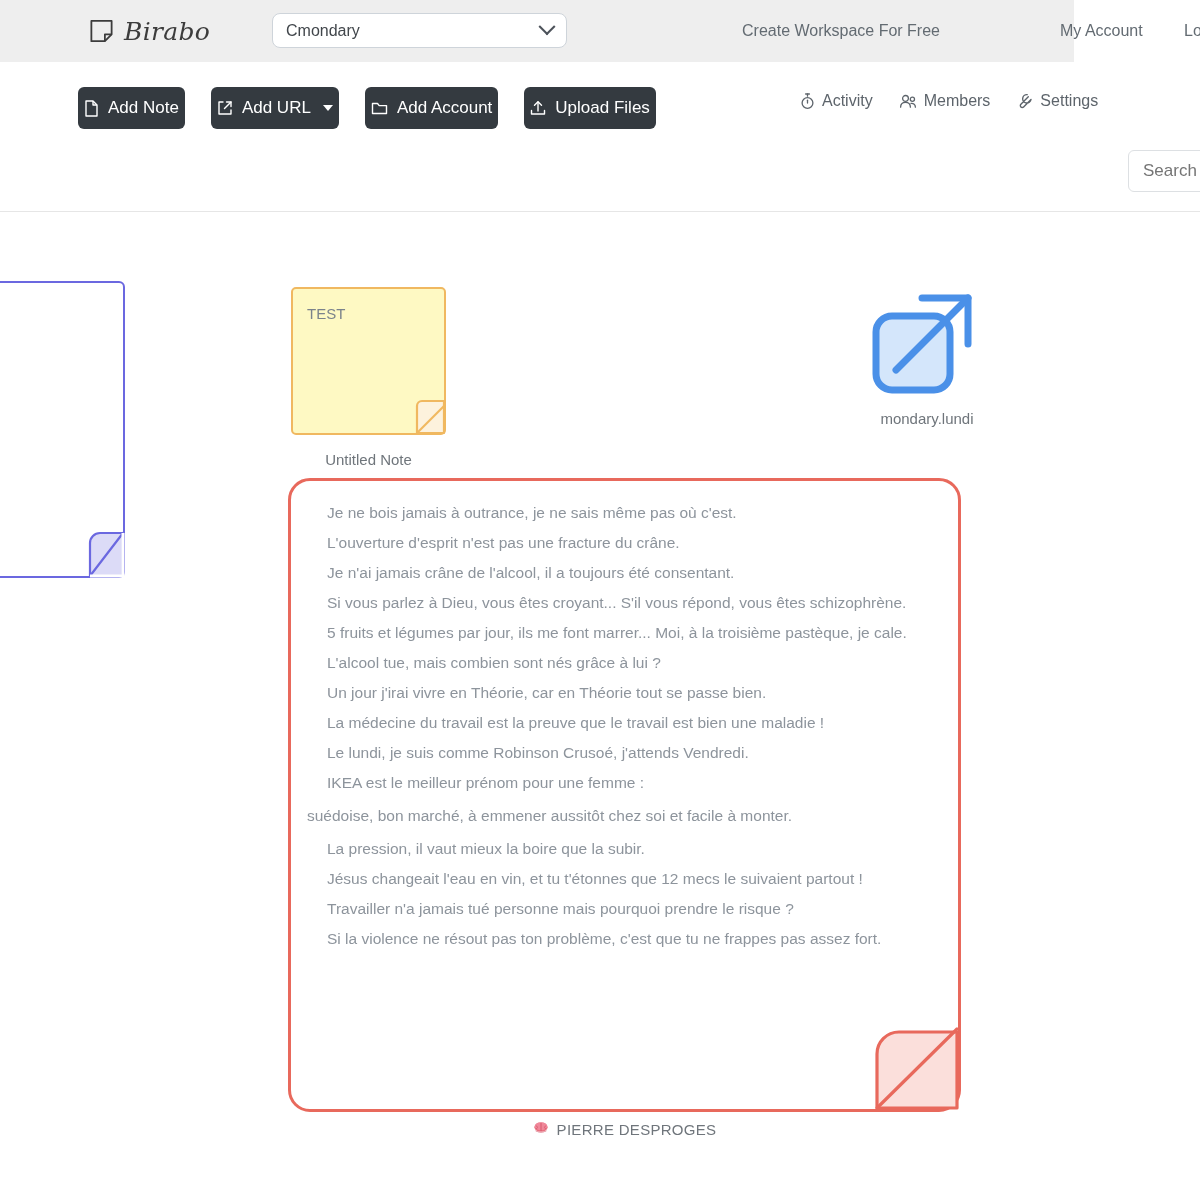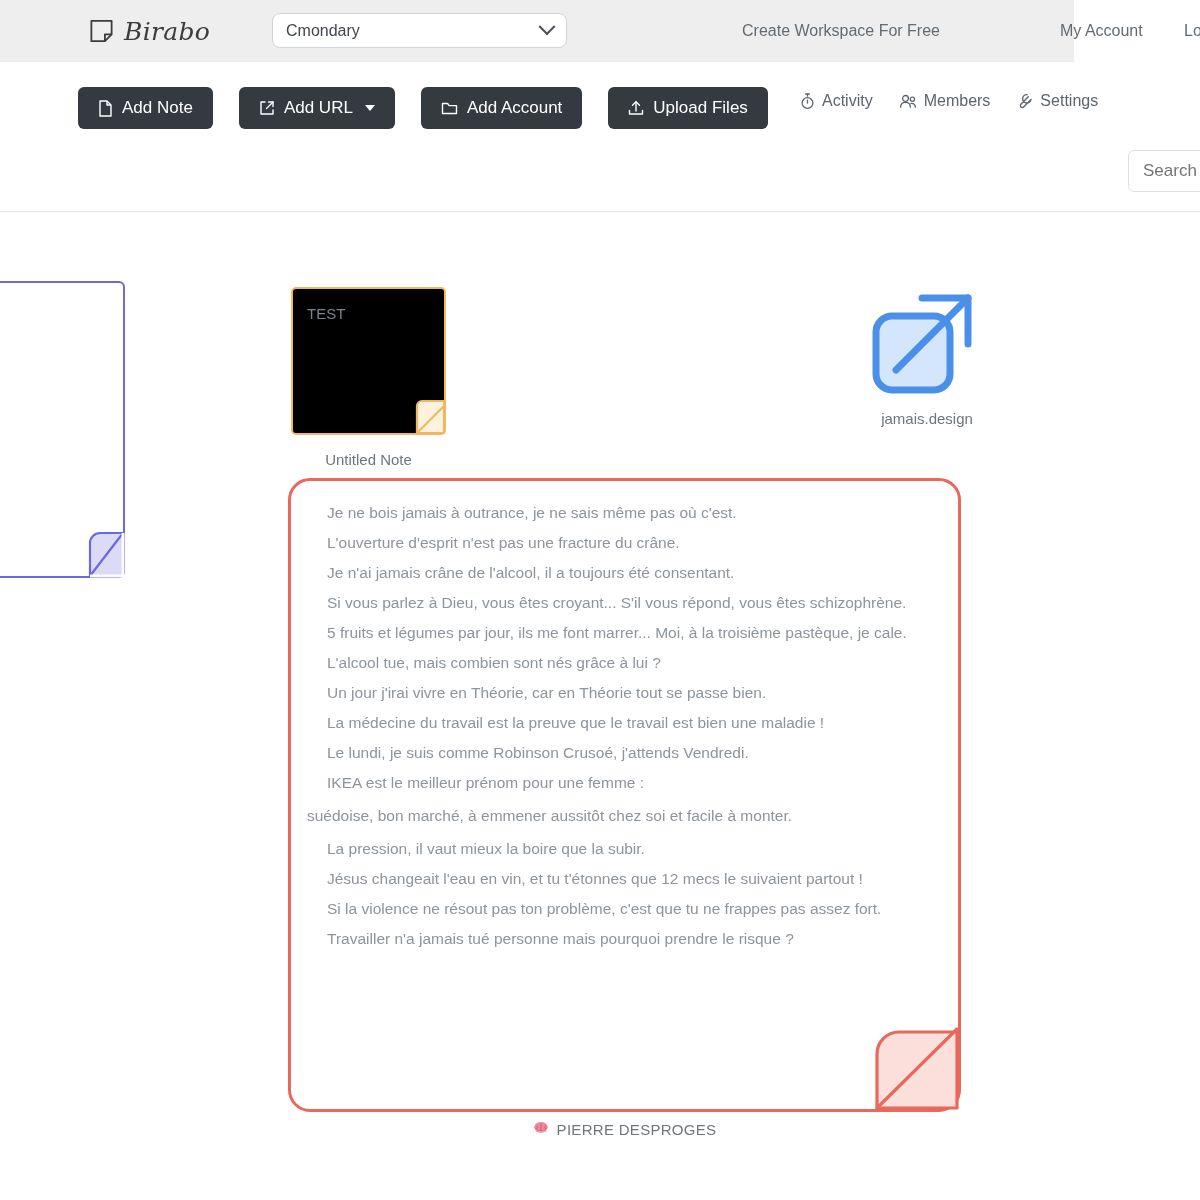--- a/index.html
+++ b/index.html
@@ -65,21 +65,21 @@
     border-bottom: 1px solid #e6e6e6;
   }
   .btn-row { position: absolute; left: 78px; top: 25px; display: flex; gap: 26px; }
   .dark-btn {
     height: 42px;
     background: #343a40;
     color: #ffffff;
     border: none; border-radius: 6px;
     font-size: 17px;
     font-family: "Liberation Sans", sans-serif;
-    padding: 0 20px;
+    padding: 0 6px;
     display: flex; align-items: center; gap: 9px;
     cursor: pointer;
     white-space: nowrap;
   }
   .dark-btn svg { display: block; flex: none; }
   .caret-down {
     width: 0; height: 0;
     border-left: 5px solid transparent;
     border-right: 5px solid transparent;
     border-top: 6px solid #ffffff;
@@ -172,21 +172,21 @@
     position: absolute; right: -2px; bottom: -2px;
     width: 48px; height: 48px;
   }
 
   
   .note-card {
     position: absolute; left: 291px; top: 74px;
     width: 155px; height: 148px;
     border: 2px solid #f0b860;
     border-radius: 5px;
-    background: #000000;
+    background: #fef9c3;
     padding: 16px 14px;
   }
   .note-text { font-size: 15px; color: #7b838b; }
   .note-label {
     position: absolute; left: 291px; top: 238px;
     width: 155px; text-align: center;
     font-size: 15px; color: #6f757b;
   }
 
   
@@ -382,39 +382,39 @@
   <div class="note-label">Untitled Note</div>
 
   <div class="url-item">
     <span>
       <svg class="url-icon" viewBox="0 0 128 128" fill="none">
         <rect x="14" y="40" width="74" height="74" rx="16" fill="#d4e6fb" stroke="#4a90e8" stroke-width="7"></rect>
         <path d="M60 22 H106 V68" stroke="#4a90e8" stroke-width="7" stroke-linecap="round" stroke-linejoin="round"></path>
         <path d="M106 22 L34 94" stroke="#4a90e8" stroke-width="7" stroke-linecap="round"></path>
       </svg>
     </span>
-    <div class="url-label">jamais.design</div>
+    <div class="url-label">mondary.lundi</div>
   </div>
 
   <div class="quote-card">
     <div class="quote-line">Je ne bois jamais à outrance, je ne sais même pas où c'est.</div>
     <div class="quote-line">L'ouverture d'esprit n'est pas une fracture du crâne.</div>
     <div class="quote-line">Je n'ai jamais crâne de l'alcool, il a toujours été consentant.</div>
     <div class="quote-line">Si vous parlez à Dieu, vous êtes croyant... S'il vous répond, vous êtes schizophrène.</div>
     <div class="quote-line">5 fruits et légumes par jour, ils me font marrer... Moi, à la troisième pastèque, je cale.</div>
     <div class="quote-line">L'alcool tue, mais combien sont nés grâce à lui ?</div>
     <div class="quote-line">Un jour j'irai vivre en Théorie, car en Théorie tout se passe bien.</div>
     <div class="quote-line">La médecine du travail est la preuve que le travail est bien une maladie !</div>
     <div class="quote-line">Le lundi, je suis comme Robinson Crusoé, j'attends Vendredi.</div>
     <div class="quote-line">IKEA est le meilleur prénom pour une femme :</div>
     <div class="quote-line outdent">suédoise, bon marché, à emmener aussitôt chez soi et facile à monter.</div>
     <div class="quote-line">La pression, il vaut mieux la boire que la subir.</div>
     <div class="quote-line">Jésus changeait l'eau en vin, et tu t'étonnes que 12 mecs le suivaient partout !</div>
+    <div class="quote-line">Travailler n'a jamais tué personne mais pourquoi prendre le risque ?</div>
     <div class="quote-line">Si la violence ne résout pas ton problème, c'est que tu ne frappes pas assez fort.</div>
-    <div class="quote-line">Travailler n'a jamais tué personne mais pourquoi prendre le risque ?</div>
     <span class="fold" style="width:105px;height:105px;right:-3px;bottom:-3px;">
       <svg width="105" height="105" viewBox="0 0 105 105">
         <path d="M101 101 H21 V47 A22 22 0 0 1 43 25 H101 Z" fill="#fbdfdb" stroke="#e8695c" stroke-width="3.2" stroke-linejoin="round"></path>
         <path d="M21 101 L101 22" stroke="#e8695c" stroke-width="3.2" stroke-linecap="round"></path>
       </svg>
     </span>
   </div>
 
   <div class="quote-caption">
     <span class="brain">

